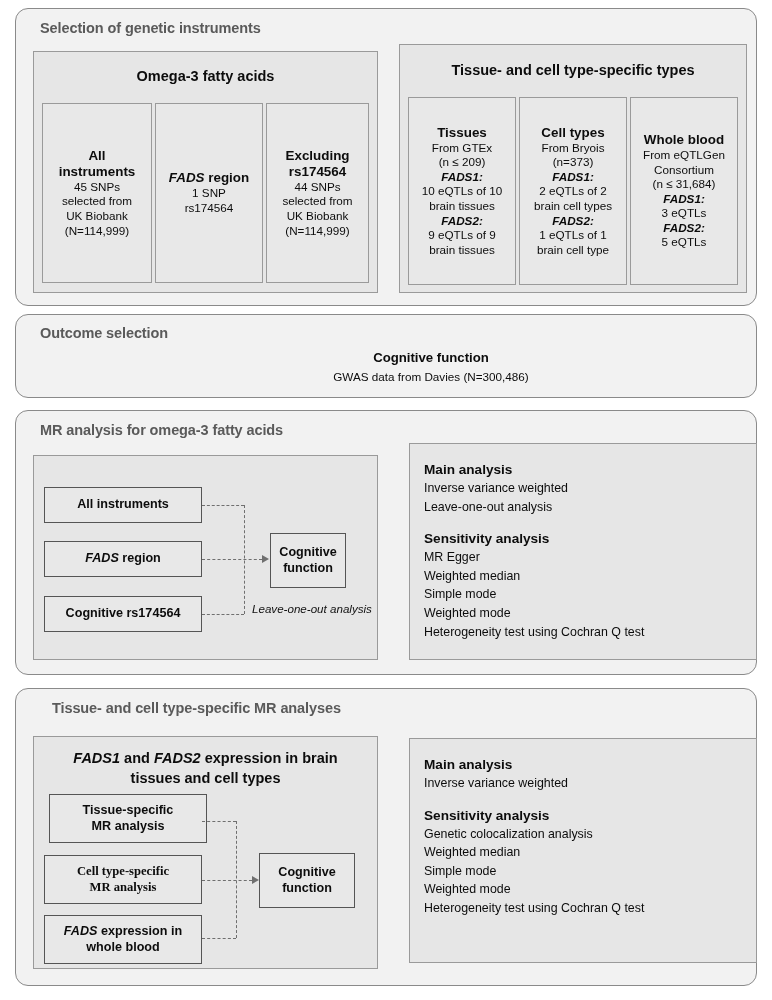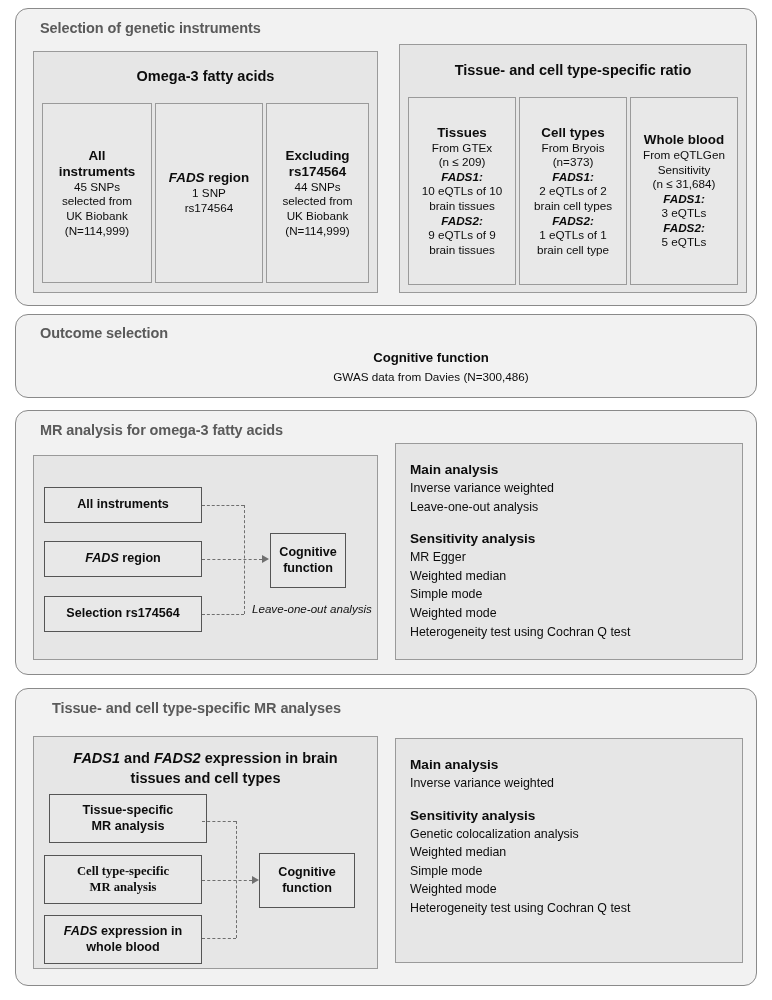--- a/index.html
+++ b/index.html
@@ -96,20 +96,21 @@
   }
   .txt.b { font-weight: bold; font-size: 13.2px; }
 
   
   .list-panel {
     position: absolute;
     background: #e6e6e6;
     border: 1px solid #9a9a9a;
     box-sizing: border-box;
     padding: 16px 0 0 14px;
+    margin-left: 14px;
   }
   .list-head {
     font-size: 13.6px;
     font-weight: bold;
     color: #0c0c0c;
     line-height: 19px;
   }
   .list-item {
     font-size: 12.4px;
     color: #0c0c0c;
@@ -172,21 +173,21 @@
 <div class="box" style="left:266px; top:103px; width:103px; height:180px;text-align:right;">
   <div class="hd">Excluding</div>
   <div class="hd">rs174564</div>
   <div>44 SNPs</div>
   <div>selected from</div>
   <div>UK Biobank</div>
   <div>(N=114,999)</div>
 </div>
 
 <div class="panel" style="left:399px; top:44px; width:348px; height:249px;"></div>
-<div class="panel-title" style="left:399px; top:62px; width:348px;">Tissue- and cell type-specific ratio</div>
+<div class="panel-title" style="left:399px; top:62px; width:348px;">Tissue- and cell type-specific types</div>
 
 <div class="box" style="left:408px; top:97px; width:108px; height:188px;">
   <div class="hd">Tissues</div>
   <div>From GTEx</div>
   <div>(n ≤ 209)</div>
   <div class="bi">FADS1:</div>
   <div>10 eQTLs of 10</div>
   <div>brain tissues</div>
   <div class="bi">FADS2:</div>
   <div>9 eQTLs of 9</div>
@@ -201,21 +202,21 @@
   <div>2 eQTLs of 2</div>
   <div>brain cell types</div>
   <div class="bi">FADS2:</div>
   <div>1 eQTLs of 1</div>
   <div>brain cell type</div>
 </div>
 
 <div class="box" style="left:630px; top:97px; width:108px; height:188px;">
   <div class="hd">Whole blood</div>
   <div>From eQTLGen</div>
-  <div>Sensitivity</div>
+  <div>Consortium</div>
   <div>(n ≤ 31,684)</div>
   <div class="bi">FADS1:</div>
   <div>3 eQTLs</div>
   <div class="bi">FADS2:</div>
   <div>5 eQTLs</div>
 </div>
 
 <div class="section" style="left:15px; top:314px; width:742px; height:84px;"></div>
 <div class="section-title" style="left:40px; top:325px;">Outcome selection</div>
 <div class="txt b ctr" style="left:15px; top:350px; width:742px;">Cognitive function</div>
@@ -228,21 +229,21 @@
 
 <div class="box flow" style="left:44px; top:487px; width:158px; height:36px;">
   <div>All instruments</div>
 </div>
 <div class="box flow" style="left:44px; top:541px; width:158px; height:36px;">
   <div>
     <span class="bi">FADS</span><span> region</span>
   </div>
 </div>
 <div class="box flow" style="left:44px; top:596px; width:158px; height:36px;">
-  <div>Selection rs174564</div>
+  <div>Cognitive rs174564</div>
 </div>
 
 <div class="dash-h" style="left:202px; top:505px; width:42px;"></div>
 <div class="dash-h" style="left:202px; top:614px; width:42px;"></div>
 <div class="dash-v" style="left:244px; top:505px; height:109px;"></div>
 <div class="dash-h" style="left:202px; top:559px; width:60px;"></div>
 <div class="arrow-head" style="left:262px; top:555px;"></div>
 <div class="loo-label" style="left:252px; top:602px;">Leave-one-out analysis</div>
 
 <div class="box flow" style="left:270px; top:533px; width:76px; height:55px;">

